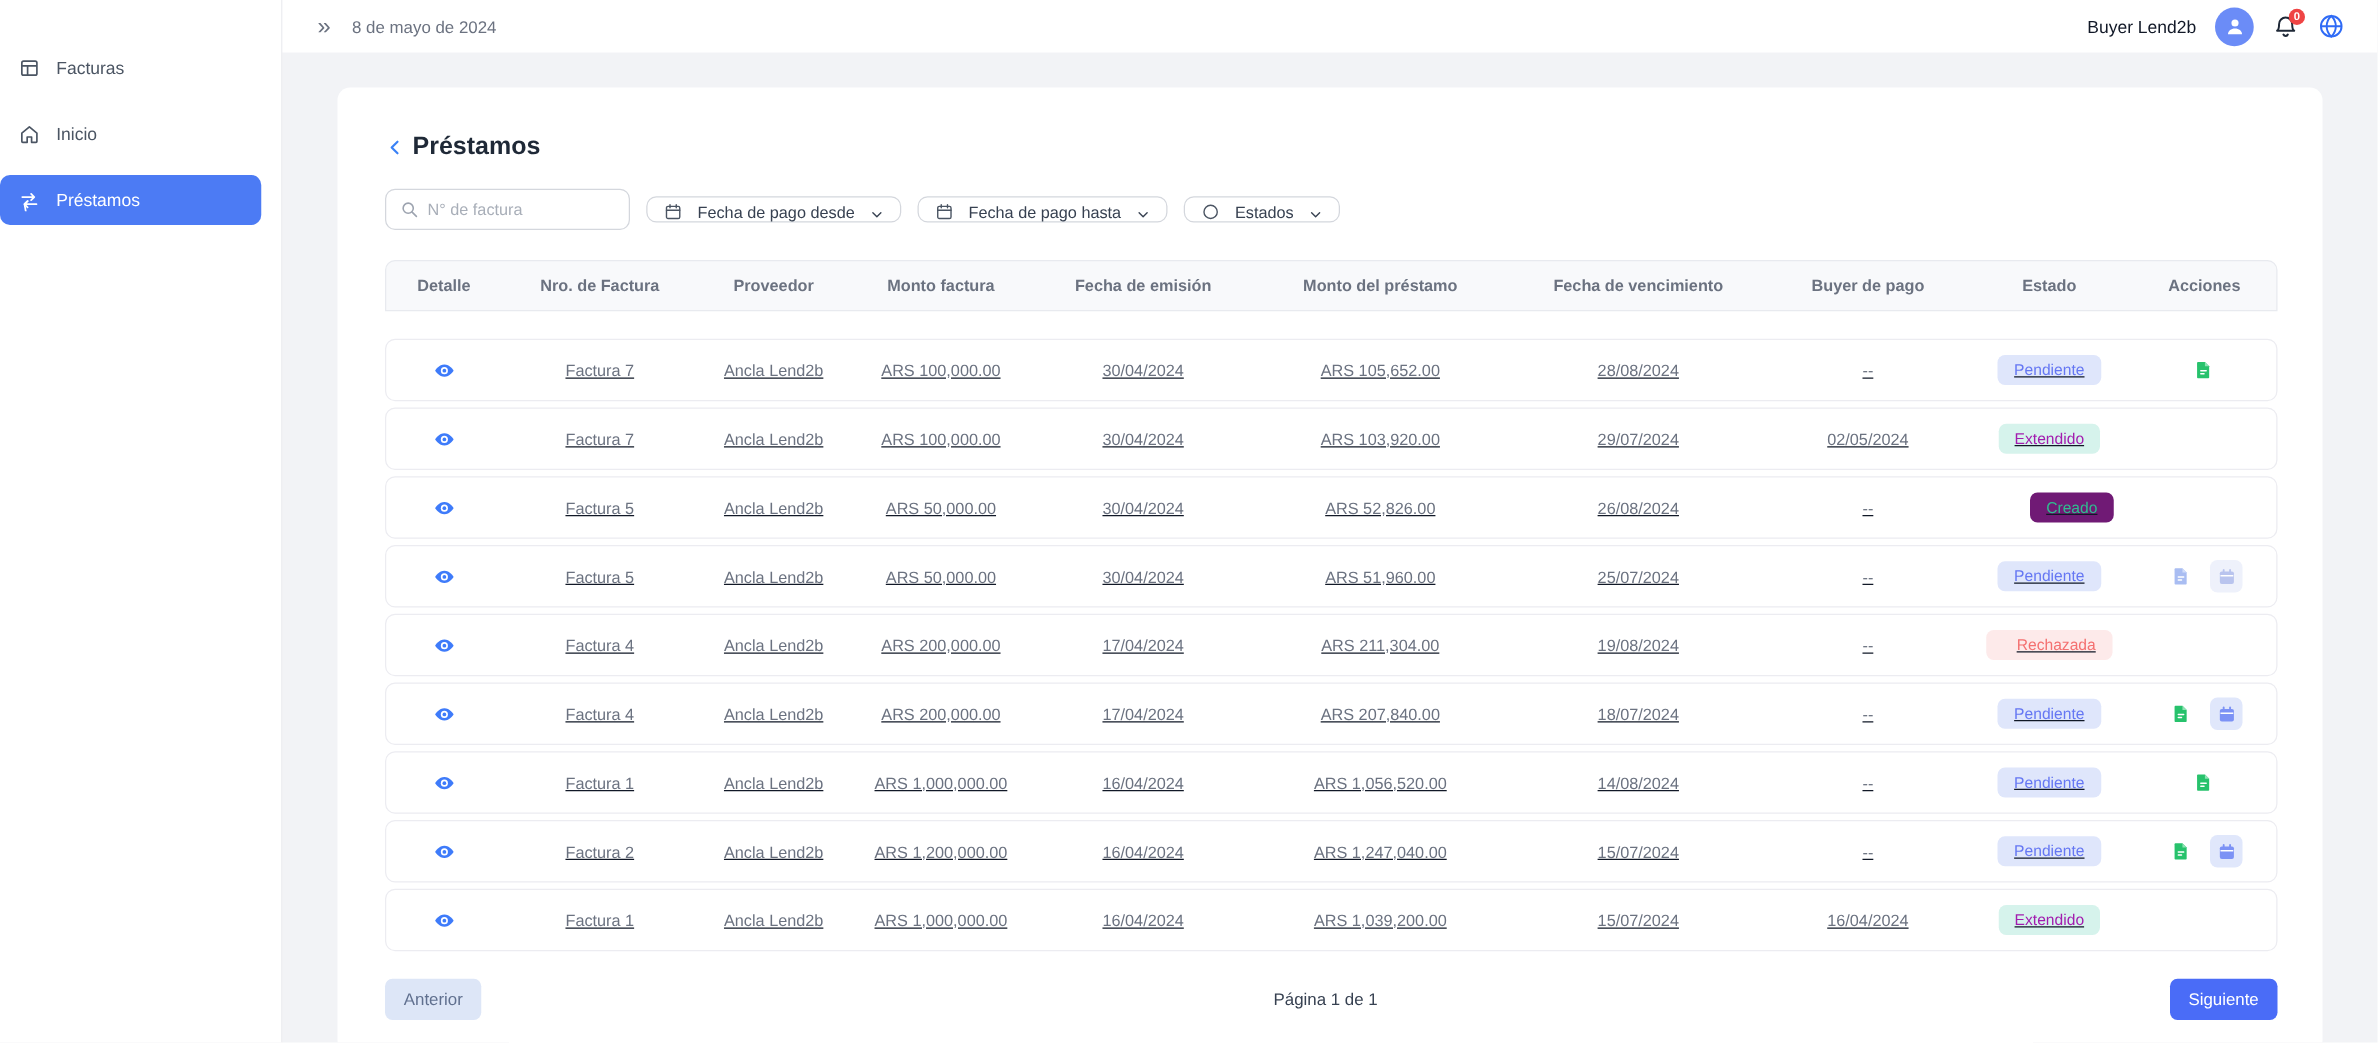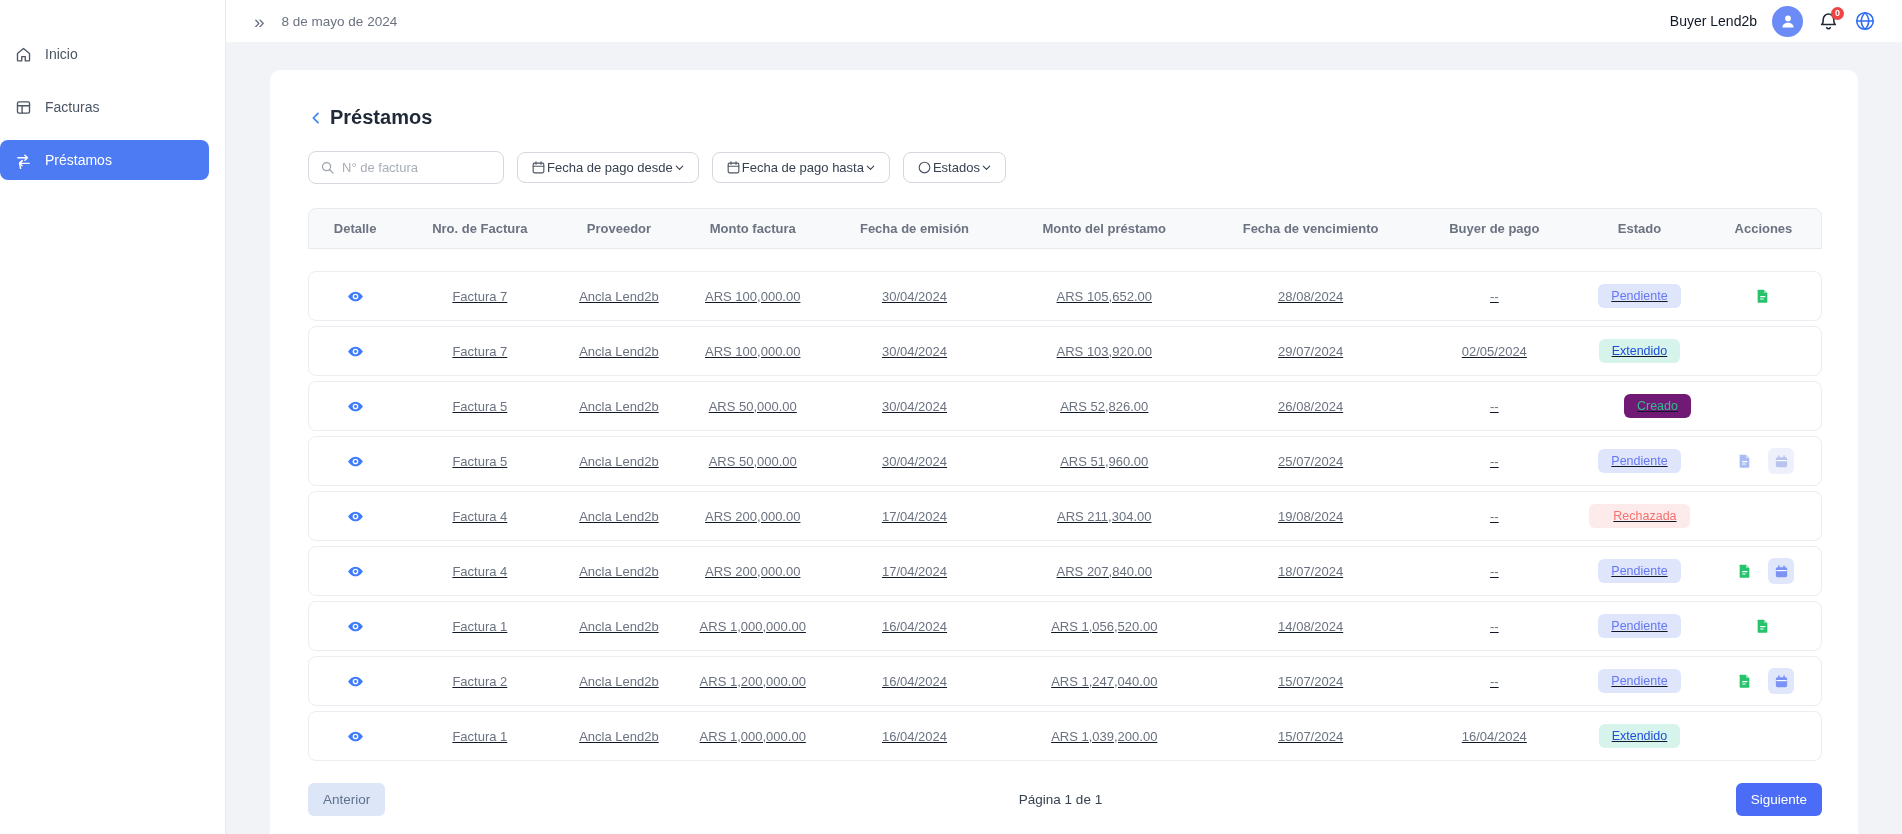--- a/index.html
+++ b/index.html
@@ -79,22 +79,22 @@
     width: 196px; height: 33px;
     border: 1px solid #d4d7dd; border-radius: 8px;
     padding: 0 11px; background: #fff;
   }
   .search-input {
     border: none; outline: none; width: 100%;
     font-size: 13px; font-family: "Liberation Sans", sans-serif; color: #374151;
   }
   .search-input::placeholder { color: #a8aeb8; }
   .filter-btn {
-    display: flex; align-items: center; gap: 1px;
-    height: 31px; padding: 0 13px;
+    display: flex; align-items: flex-end; gap: 12px;
+    height: 21px; padding: 0 13px;
     border: 1px solid #d4d7dd; border-radius: 8px; background: #fff;
     font-size: 13px; color: #374151; font-family: "Liberation Sans", sans-serif;
     cursor: pointer;
   }
   .filter-btn .f-icon { display: inline-flex; }
 
   
   .table { width: 100%; }
   .thead {
     display: flex; align-items: center;
@@ -120,21 +120,21 @@
   .eye-btn {
     background: none; border: none; cursor: pointer;
     display: inline-flex; align-items: center; justify-content: center;
     padding: 3px;
   }
   .badge {
     display: inline-block; padding: 5px 13px; border-radius: 6px;
     font-size: 12.5px;
   }
   .badge-pendiente { background: #dfe6fb; color: #6577f3; }
-  .badge-extendido { background: #d6f3ec; color: #1d4ed8; text-align: right; }
+  .badge-extendido { background: #d6f3ec; color: #a21caf; text-align: right; }
   .badge-creado    { background: #701a75; color: #2fbd8f; margin-left: 36px; }
   .badge-rechazada { background: #fdeaea; color: #f47171; padding-left: 24px; }
   .actions { gap: 10px; }
   .action-btn {
     width: 26px; height: 26px; border: none; border-radius: 6px;
     background: transparent; cursor: pointer;
     display: inline-flex; align-items: center; justify-content: center;
   }
   .action-calendar { background: #e0e7fb; }
   .action-calendar-muted { background: #eef1fb; }
@@ -152,36 +152,36 @@
   .btn-next { background: #4a6cf7; color: #ffffff; }
   .page-info { font-size: 13.5px; color: #374151; }
 </style>
 </head>
 <body>
 
 <div class="app">
 
   <aside class="sidebar">
     <nav class="nav">
-      <div class="nav-item">
-        <span class="nav-icon">
-          <svg width="17" height="17" viewBox="0 0 24 24" fill="none" stroke="currentColor" stroke-width="1.9" stroke-linejoin="round">
-              <path d="M3.5 10.5L12 3.5l8.5 7V20a1 1 0 0 1-1 1h-5v-6h-5v6h-5a1 1 0 0 1-1-1z"></path>
-            </svg>
-        </span>
-        <span class="nav-label">Inicio</span>
-      </div>
       <div class="nav-item">
         <span class="nav-icon">
           <svg width="17" height="17" viewBox="0 0 24 24" fill="none" stroke="currentColor" stroke-width="1.9" stroke-linejoin="round">
               <rect x="3.5" y="4" width="17" height="16" rx="2"></rect>
               <path d="M3.5 9.5h17M10 9.5V20"></path>
             </svg>
         </span>
         <span class="nav-label">Facturas</span>
+      </div>
+      <div class="nav-item">
+        <span class="nav-icon">
+          <svg width="17" height="17" viewBox="0 0 24 24" fill="none" stroke="currentColor" stroke-width="1.9" stroke-linejoin="round">
+              <path d="M3.5 10.5L12 3.5l8.5 7V20a1 1 0 0 1-1 1h-5v-6h-5v6h-5a1 1 0 0 1-1-1z"></path>
+            </svg>
+        </span>
+        <span class="nav-label">Inicio</span>
       </div>
       <div class="nav-item active">
         <span class="nav-icon">
           <svg width="17" height="17" viewBox="0 0 24 24" fill="none" stroke="currentColor" stroke-width="2" stroke-linecap="round" stroke-linejoin="round">
               <path d="M4 8h13M14 4.5L17.5 8 14 11.5M20 16H7M10 12.5L6.5 16l3.5 19.5"></path>
               <path d="M10 12.5L6.5 16 10 19.5"></path>
             </svg>
         </span>
         <span class="nav-label">Préstamos</span>
       </div>

